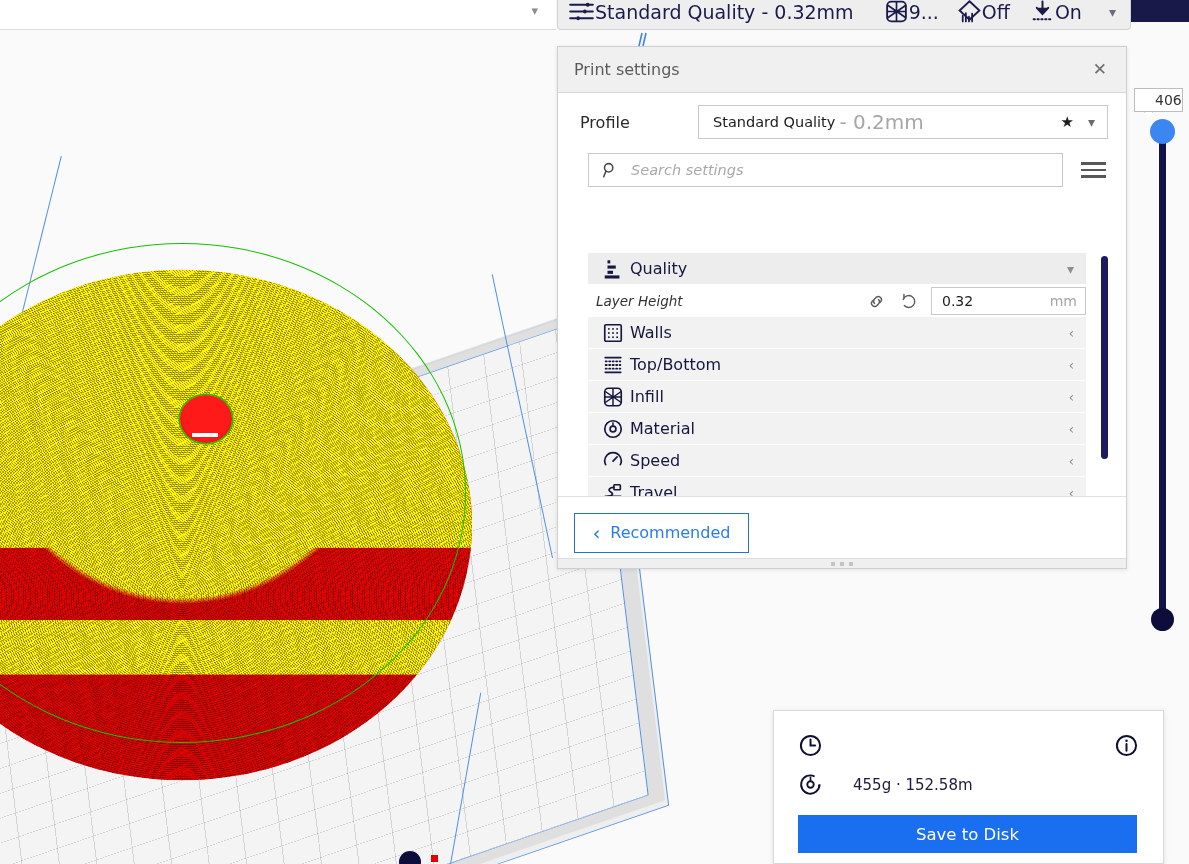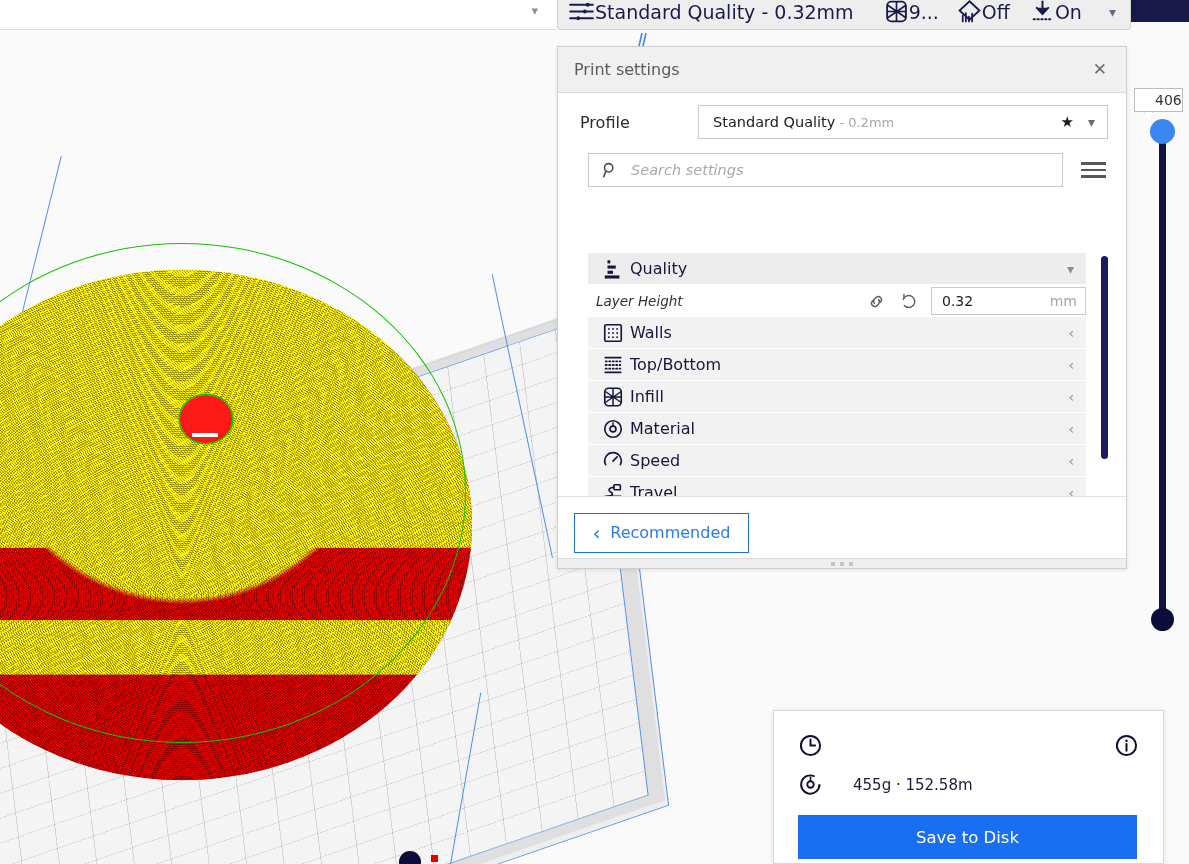--- a/index.html
+++ b/index.html
@@ -168,21 +168,21 @@
     padding: 12px 18px 0 22px;
   }
   .profile-label { font-size: 16px; color: #2b2b2b; width: 118px; }
   .profile-select {
     flex: 1 1 auto; height: 34px;
     border: 1px solid #c9c9c9; background: #fff;
     display: flex; align-items: center;
     padding: 0 8px 0 14px; 
   }
   .profile-name { font-size: 14.5px; color: #1c1c1c; }
-  .profile-sub { font-size: 13px; color: #a6a6a6; margin-left: 4px; }
+  .profile-sub { font-size: 20px; color: #a6a6a6; margin-left: 4px; }
   .profile-star { margin-left: auto; color: #1d1d1d; font-size: 15px; }
   .profile-chev { color: #6b6b6b; font-size: 14px; margin-left: 14px; margin-right: 4px; }
 
   .search-row {
     display: flex; align-items: center;
     padding: 14px 18px 0 30px; gap: 16px;
   }
   .search-box {
     flex: 1 1 auto; height: 34px;
     border: 1px solid #c9c9c9; background: #fff;
@@ -301,21 +301,21 @@
     z-index: 27;
     padding: 22px 24px 0 24px;
   }
   .info-time-row { display: flex; align-items: center; gap: 14px; }
   .info-time { font-size: 18px; font-weight: bold; color: #101035; }
   .info-i { margin-left: auto; }
   .info-mat-row { display: flex; align-items: center; gap: 30px; margin-top: 14px; }
   .info-mat { font-size: 15px; color: #1c1c3a; }
   #save-btn {
     margin-top: 18px;
-    width: 339px; height: 44px;
+    width: 339px; height: 38px;
     background: #1a6ff0;
     color: #ffffff; font-size: 16.5px;
     display: flex; align-items: center; justify-content: center;
   }
 
   .ico-svg { display: block; }
 </style>
 </head>
 <body>
 <div id="root">

